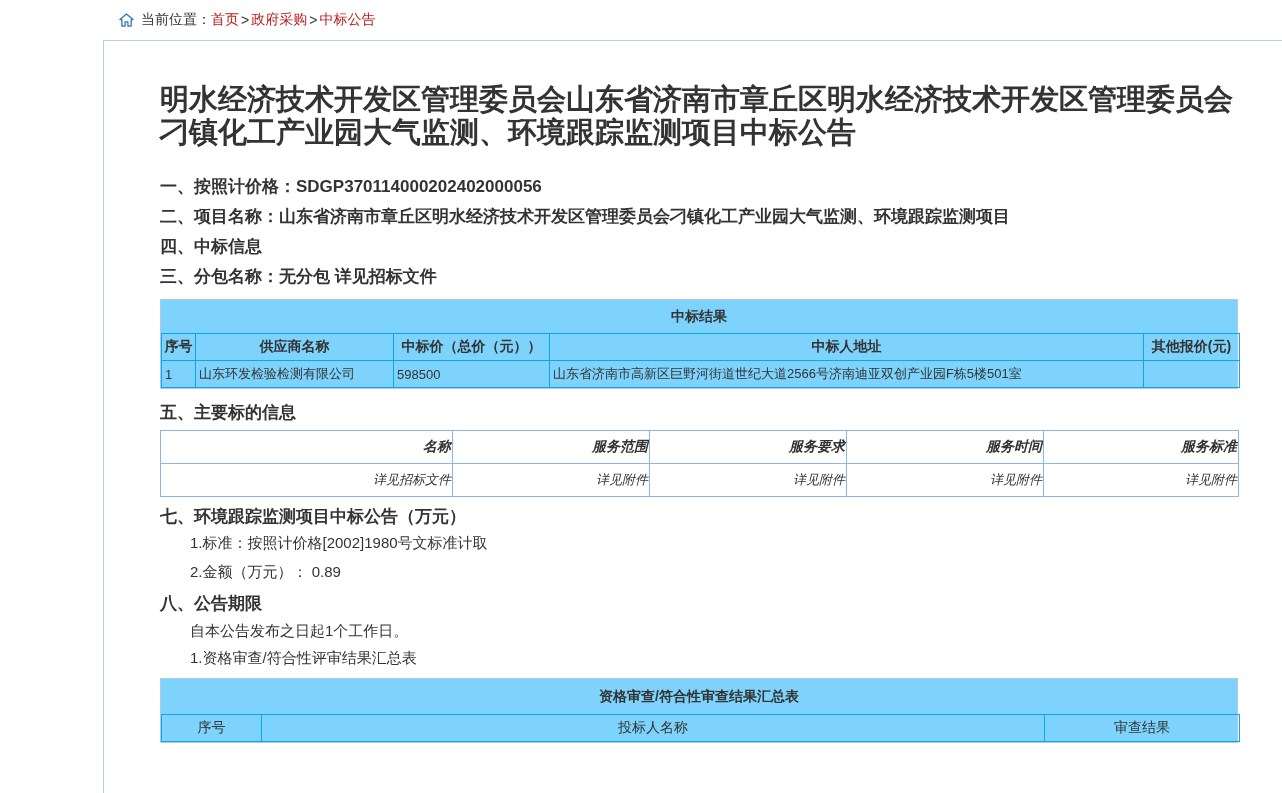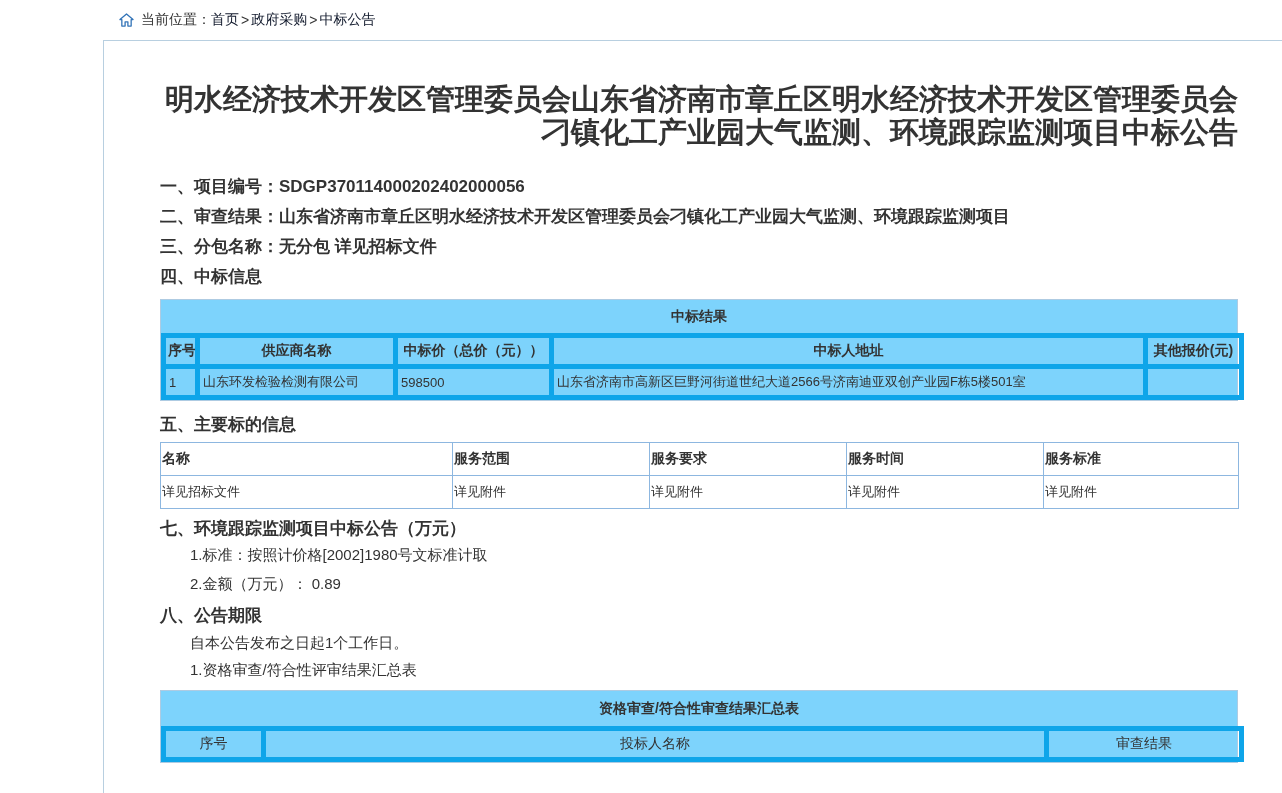--- a/index.html
+++ b/index.html
@@ -7,54 +7,54 @@
     width:1282px;height:793px;overflow:hidden;position:relative;
     background:#ffffff;color:#333333;
     font-family:"Liberation Sans","DejaVu Sans",sans-serif;
   }
   
   .breadcrumb{
     position:absolute;left:119px;top:10px;height:20px;
     display:flex;align-items:center;font-size:14px;color:#333;
   }
   .breadcrumb .home-ico{display:inline-flex;margin-right:7px;}
-  .breadcrumb a{color:#0f172a;text-decoration:none;cursor:pointer;}
+  .breadcrumb a{color:#b91c1c;text-decoration:none;cursor:pointer;}
   .breadcrumb .sep{margin:0 2px;}
   
   .content-box{
     position:absolute;left:103px;top:40px;width:1192px;height:860px;
     border:1px solid #b8cfe0;background:#fff;box-sizing:border-box;
     padding:0 56px;
   }
   .doc-title{
-    margin:42px 0 0 0;text-align:right;
+    margin:42px 0 0 0;text-align:left;
     font-size:29px;line-height:33px;font-weight:bold;color:#333;
   }
   .sec-heading{
     font-size:17px;line-height:20px;font-weight:bold;color:#333;
     margin:10px 0 0 0;
   }
   .sec-heading.first{margin-top:28px;}
   .sub-line{
     font-size:15px;line-height:20px;color:#333;
     margin:9px 0 0 30px;font-weight:normal;
   }
   
   .tbl-wrap{border:1px solid #aecbe2;margin-top:12px;background:#7dd3fc;}
   .tbl-title{
     height:33px;line-height:33px;text-align:center;
     font-size:14px;font-weight:bold;color:#333;
   }
   table{border-collapse:collapse;table-layout:fixed;width:100%;}
-  .dark-grid th,.dark-grid td{border:5px solid #0ea5e9;overflow:hidden;white-space:nowrap;margin-left:11px;}
+  .dark-grid th,.dark-grid td{border:1px solid #0ea5e9;overflow:hidden;white-space:nowrap;margin-left:11px;}
   .dark-grid th{height:26px;font-size:14px;font-weight:bold;text-align:center;padding:0 2px;}
   .dark-grid td{height:26px;font-size:13px;font-weight:normal;text-align:left;padding:0 0 0 3px;}
   
   .blue-grid{margin-top:7px;}
-  .blue-grid th,.blue-grid td{border:1px solid #8db7e0;height:30px;text-align:left;overflow:hidden;}
+  .blue-grid th,.blue-grid td{border:1px solid #8db7e0;height:30px;text-align:right;overflow:hidden;font-style:italic;}
   .blue-grid th{font-size:14px;font-weight:bold;}
   .blue-grid td{font-size:13px;font-weight:normal;}
 </style>
 </head>
 <body>
 
 <div class="breadcrumb">
   <span class="home-ico">
     <svg width="15" height="14" viewBox="0 0 16 15">
       <path d="M8 1 L1 7 L3 7 L3 14 L6.5 14 L6.5 9.5 L9.5 9.5 L9.5 14 L13 14 L13 7 L15 7 Z" fill="none" stroke="#3374b8" stroke-width="1.4" stroke-linejoin="round"></path>
@@ -65,27 +65,27 @@
   <span class="sep">&gt;</span>
   <a>政府采购</a>
   <span class="sep">&gt;</span>
   <a>中标公告</a>
 </div>
 
 <div class="content-box">
 
   <div class="doc-title">明水经济技术开发区管理委员会山东省济南市章丘区明水经济技术开发区管理委员会刁镇化工产业园大气监测、环境跟踪监测项目中标公告</div>
 
-  <div class="sec-heading first"><span>一、项目编号：</span><span>SDGP370114000202402000056</span></div>
+  <div class="sec-heading first"><span>一、按照计价格：</span><span>SDGP370114000202402000056</span></div>
 
-  <div class="sec-heading"><span>二、审查结果：</span><span>山东省济南市章丘区明水经济技术开发区管理委员会刁镇化工产业园大气监测、环境跟踪监测项目</span></div>
+  <div class="sec-heading"><span>二、项目名称：</span><span>山东省济南市章丘区明水经济技术开发区管理委员会刁镇化工产业园大气监测、环境跟踪监测项目</span></div>
+
+  <div class="sec-heading">四、中标信息</div>
 
   <div class="sec-heading"><span>三、分包名称：</span><span>无分包 详见招标文件</span></div>
-
-  <div class="sec-heading">四、中标信息</div>
 
   <div class="tbl-wrap" style="margin-top:12px;">
     <div class="tbl-title">中标结果</div>
     <table class="dark-grid">
       <colgroup>
         <col style="width:34px">
           <col style="width:198px">
           <col style="width:156px">
           <col style="width:594px">
           <col style="width:96px">

